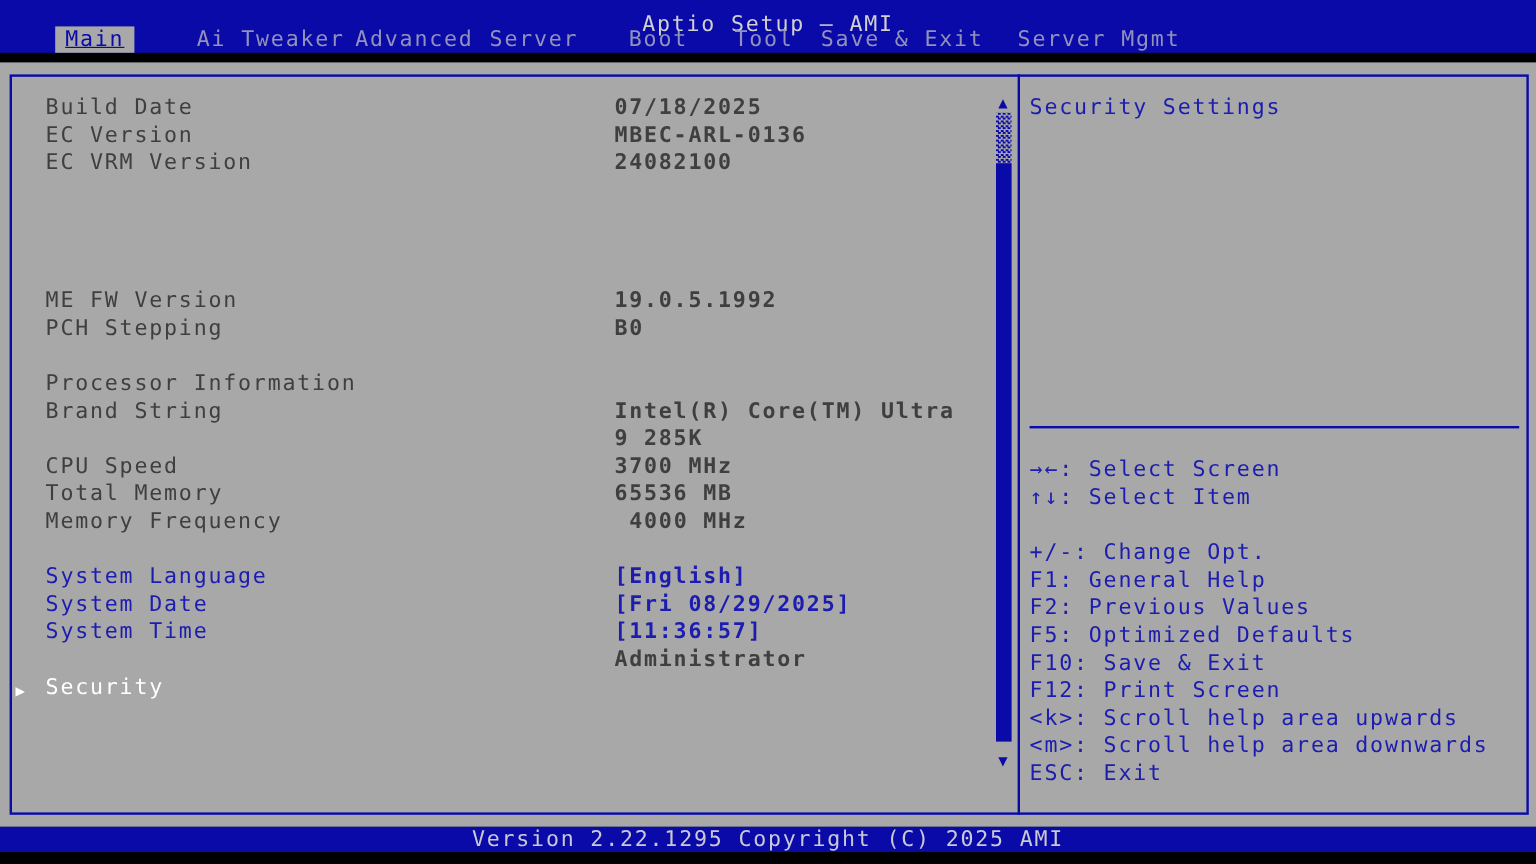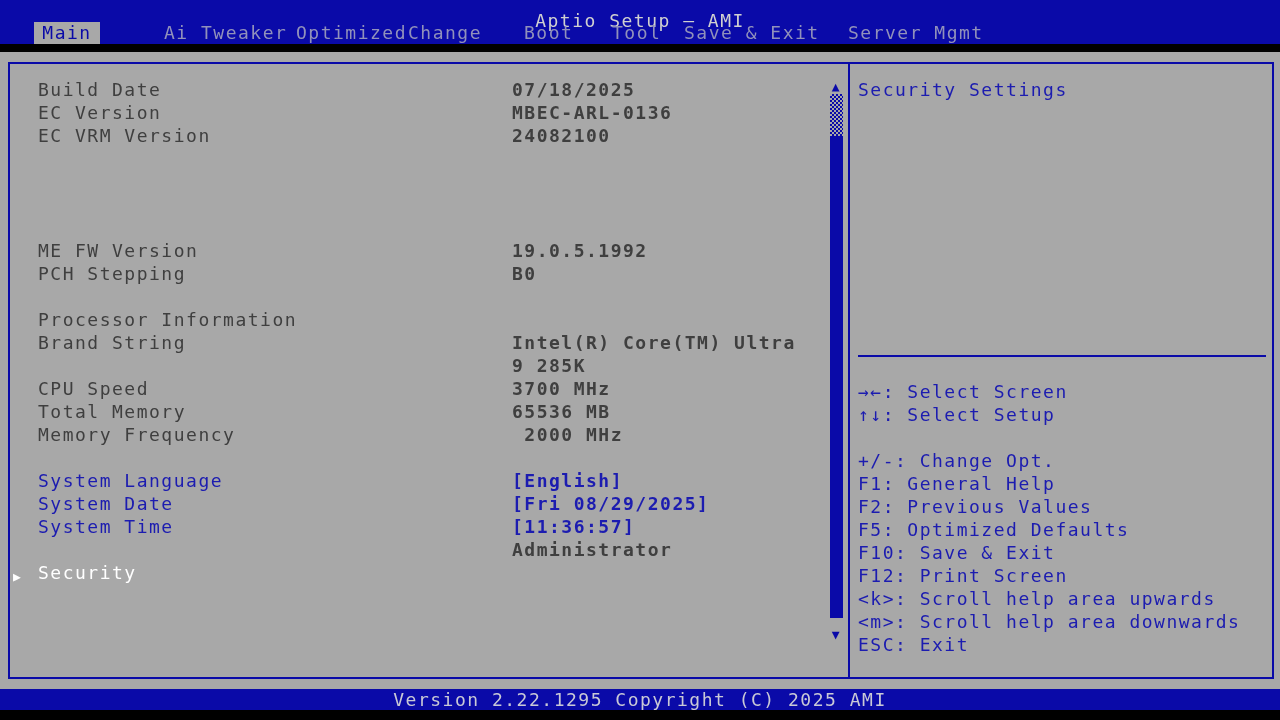--- a/index.html
+++ b/index.html
@@ -45,24 +45,24 @@
   .footer-bar{left:0;top:689px;width:1280px;height:21px;background:var(--accent-blue);}
   .footer-text{left:0;top:689px;width:1280px;height:21px;line-height:21px;text-align:center;color:var(--footer-text);}
 </style>
 </head>
 <body>
 
 <div class="screen">
 
   <div class="abs header-bar">
     <div class="abs app-title">Aptio Setup — AMI</div>
-    <div class="abs tab-active" style="left:34px;width:66px;">Main</div>
+    <div class="abs tab-active" style="left:46px;width:66px;text-decoration:underline;">Main</div>
     <div class="abs tab" style="left:128px;margin-left:36px;">Ai Tweaker</div>
-    <div class="abs tab" style="left:296px;">Optimized</div>
-    <div class="abs tab" style="left:408px;">Change</div>
+    <div class="abs tab" style="left:296px;">Advanced</div>
+    <div class="abs tab" style="left:408px;">Server</div>
     <div class="abs tab" style="left:524px;">Boot</div>
     <div class="abs tab" style="left:612px;">Tool</div>
     <div class="abs tab" style="left:684px;">Save &amp; Exit</div>
     <div class="abs tab" style="left:848px;">Server Mgmt</div>
   </div>
 
   <div class="abs main-area"></div>
   <div class="abs panel-border"></div>
   <div class="abs v-sep"></div>
   <div class="abs h-div"></div>
@@ -78,39 +78,39 @@
   <div class="abs row-label" style="top:262px">PCH Stepping</div>
   <div class="abs row-value" style="top:262px">B0</div>
   <div class="abs row-label" style="top:308px">Processor Information</div>
   <div class="abs row-label" style="top:331px">Brand String</div>
   <div class="abs row-value" style="top:331px">Intel(R) Core(TM) Ultra 9 285K</div>
   <div class="abs row-label" style="top:377px">CPU Speed</div>
   <div class="abs row-value" style="top:377px">3700 MHz</div>
   <div class="abs row-label" style="top:400px">Total Memory</div>
   <div class="abs row-value" style="top:400px">65536 MB</div>
   <div class="abs row-label" style="top:423px">Memory Frequency</div>
-  <div class="abs row-value" style="top:423px"> 2000 MHz</div>
+  <div class="abs row-value" style="top:423px"> 4000 MHz</div>
   <div class="abs row-value kind-option" style="top:469px">[English]</div>
   <div class="abs row-label kind-option" style="top:469px">System Language</div>
   <div class="abs row-label kind-option" style="top:492px">System Date</div>
   <div class="abs row-value kind-option" style="top:492px">[Fri 08/29/2025]</div>
   <div class="abs row-label kind-option" style="top:515px">System Time</div>
   <div class="abs row-value kind-option" style="top:515px">[11:36:57]</div>
   <div class="abs row-value" style="top:538px">Administrator</div>
   <div class="abs submenu-arrow" style="top:565px">▶</div>
   <div class="abs row-label kind-selected" style="top:561px">Security</div>
 
   <div class="abs sb-arrow" style="top:80px">▲</div>
   <div class="abs sb-dither"></div>
   <div class="abs sb-thumb"></div>
   <div class="abs sb-arrow" style="top:628px">▼</div>
 
   <div class="abs help-heading">Security Settings</div>
   <div class="abs help-line" style="top:380px">→←: Select Screen</div>
-  <div class="abs help-line" style="top:403px">↑↓: Select Setup</div>
+  <div class="abs help-line" style="top:403px">↑↓: Select Item</div>
   <div class="abs help-line" style="top:449px">+/-: Change Opt.</div>
   <div class="abs help-line" style="top:472px">F1: General Help</div>
   <div class="abs help-line" style="top:495px">F2: Previous Values</div>
   <div class="abs help-line" style="top:518px">F5: Optimized Defaults</div>
   <div class="abs help-line" style="top:541px">F10: Save &amp; Exit</div>
   <div class="abs help-line" style="top:564px">F12: Print Screen</div>
   <div class="abs help-line" style="top:587px">&lt;k&gt;: Scroll help area upwards</div>
   <div class="abs help-line" style="top:610px">&lt;m&gt;: Scroll help area downwards</div>
   <div class="abs help-line" style="top:633px">ESC: Exit</div>
 

